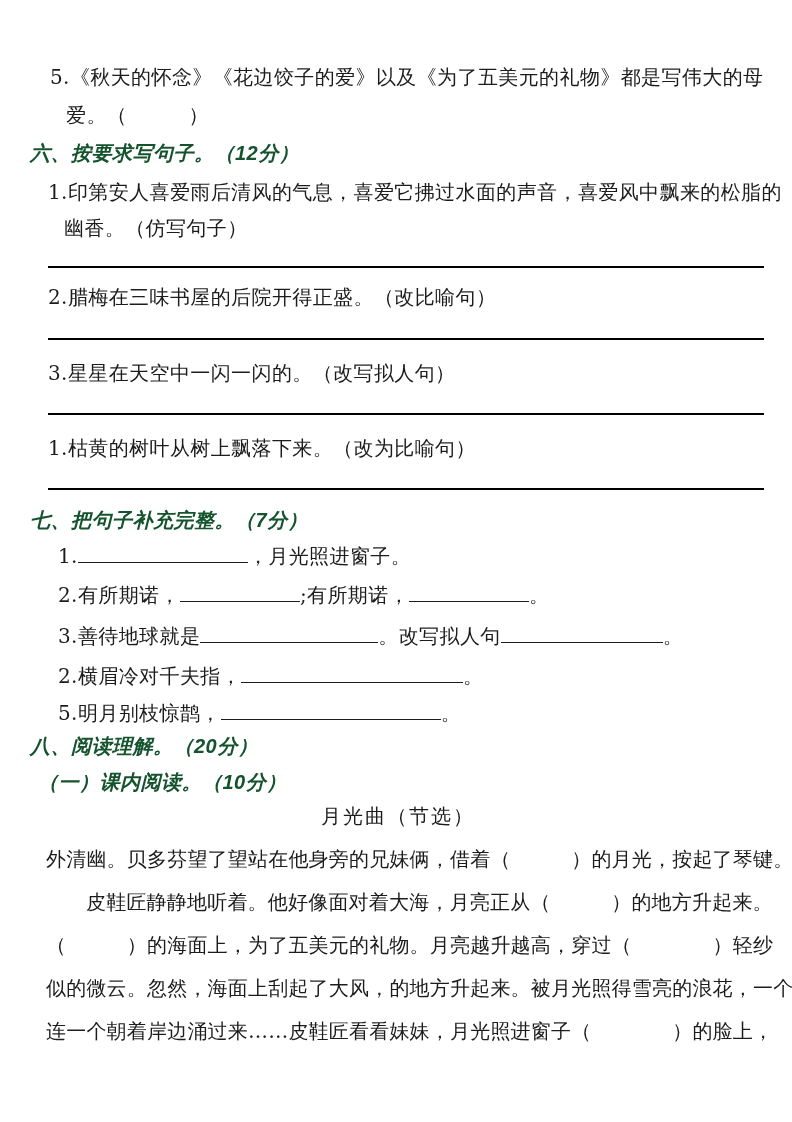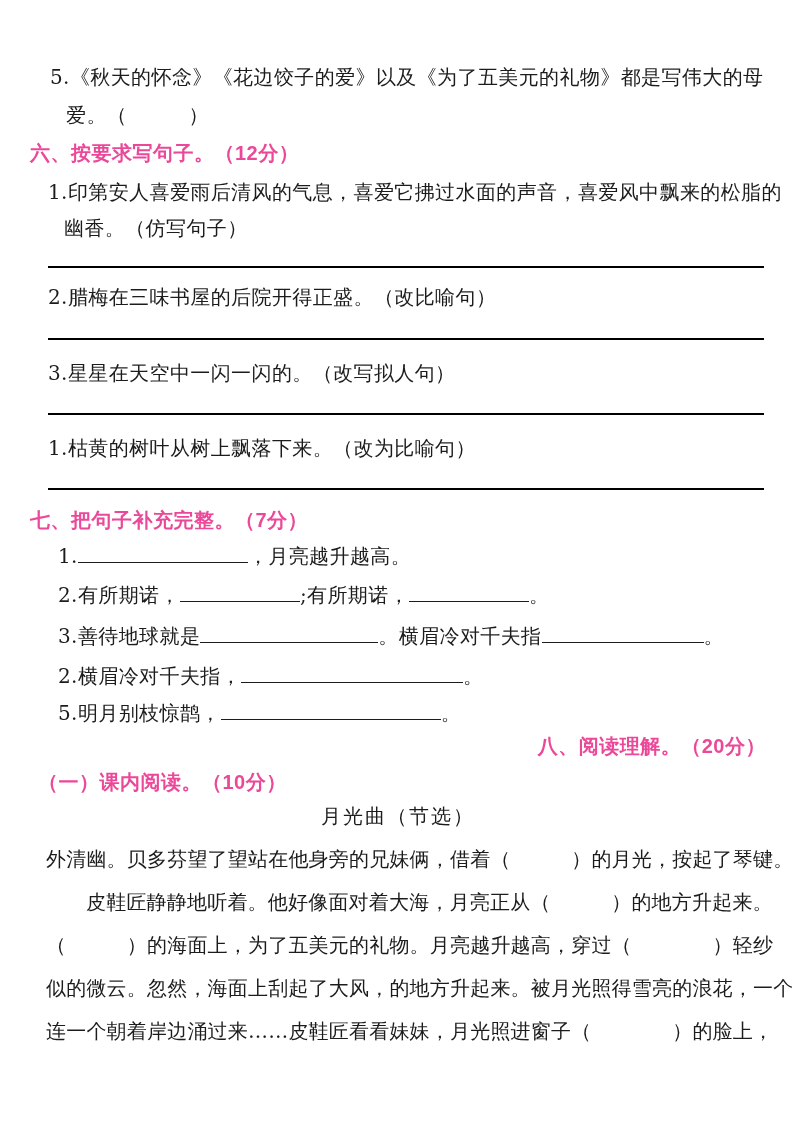--- a/index.html
+++ b/index.html
@@ -20,24 +20,25 @@
     overflow: hidden;
   }
   .bodyline {
     line-height: 30px;
     letter-spacing: 0.4px;
     white-space: nowrap;
   }
   .heading {
     font-family: "Liberation Sans", sans-serif;
     font-weight: bold;
-    color: #ec4899;
+    color: #14532d;
     line-height: 30px;
     letter-spacing: 0.5px;
     white-space: nowrap;
+    font-style: italic;
   }
   
   .q5-l1 { margin-left: 20px; }
   .q5-l2 { margin-left: 36px; margin-top: 8px; }
   
   .h6 { margin-top: 8px; }
   .s6-item { margin-left: 18px; }
   .i1l1 { margin-top: 9px; }
   .i1l2 { margin-left: 34px; margin-top: 6px; }
   .answer-rule {
@@ -67,21 +68,21 @@
     border-bottom: 1.5px solid #1c1c1c;
     vertical-align: baseline;
   }
   .bw170 { width: 170px; }
   .bw120 { width: 120px; }
   .bw180 { width: 178px; }
   .bw162 { width: 162px; }
   .bw222 { width: 222px; }
   .bw220 { width: 220px; }
   
-  .h8 { margin-top: 3px; text-align: right; }
+  .h8 { margin-top: 3px; }
   .sub8 { margin-top: 6px; margin-left: 8px; }
   .passage-title {
     margin-top: 4px;
     text-align: center;
     line-height: 30px;
     letter-spacing: 2px;
   }
   .passage { margin-left: 16px; margin-right: 0; }
   .p-line {
     line-height: 30px;
@@ -111,29 +112,29 @@
 
   <div class="bodyline s6-item i3">3.星星在天空中一闪一闪的。（改写拟人句）</div>
   <div class="answer-rule rule3"></div>
 
   <div class="bodyline s6-item i4">1.枯黄的树叶从树上飘落下来。（改为比喻句）</div>
   <div class="answer-rule rule4"></div>
 
   <div class="heading h7">七、把句子补充完整。（7分）</div>
 
   <div class="s7-item s7i1">
-    <span>1.</span><span class="blank bw170"></span><span>，月亮越升越高。</span>
+    <span>1.</span><span class="blank bw170"></span><span>，月光照进窗子。</span>
   </div>
 
   <div class="s7-item s7i2">
     <span>2.有所期诺，</span><span class="blank bw120"></span><span>;有所期诺，</span><span class="blank bw120"></span><span>。</span>
   </div>
 
   <div class="s7-item s7i3">
-    <span>3.善待地球就是</span><span class="blank bw180"></span><span>。横眉冷对千夫指</span><span class="blank bw162"></span><span>。</span>
+    <span>3.善待地球就是</span><span class="blank bw180"></span><span>。改写拟人句</span><span class="blank bw162"></span><span>。</span>
   </div>
 
   <div class="s7-item s7i4">
     <span>2.横眉冷对千夫指，</span><span class="blank bw222"></span><span>。</span>
   </div>
 
   <div class="s7-item s7i5">
     <span>5.明月别枝惊鹊，</span><span class="blank bw220"></span><span>。</span>
   </div>
 

